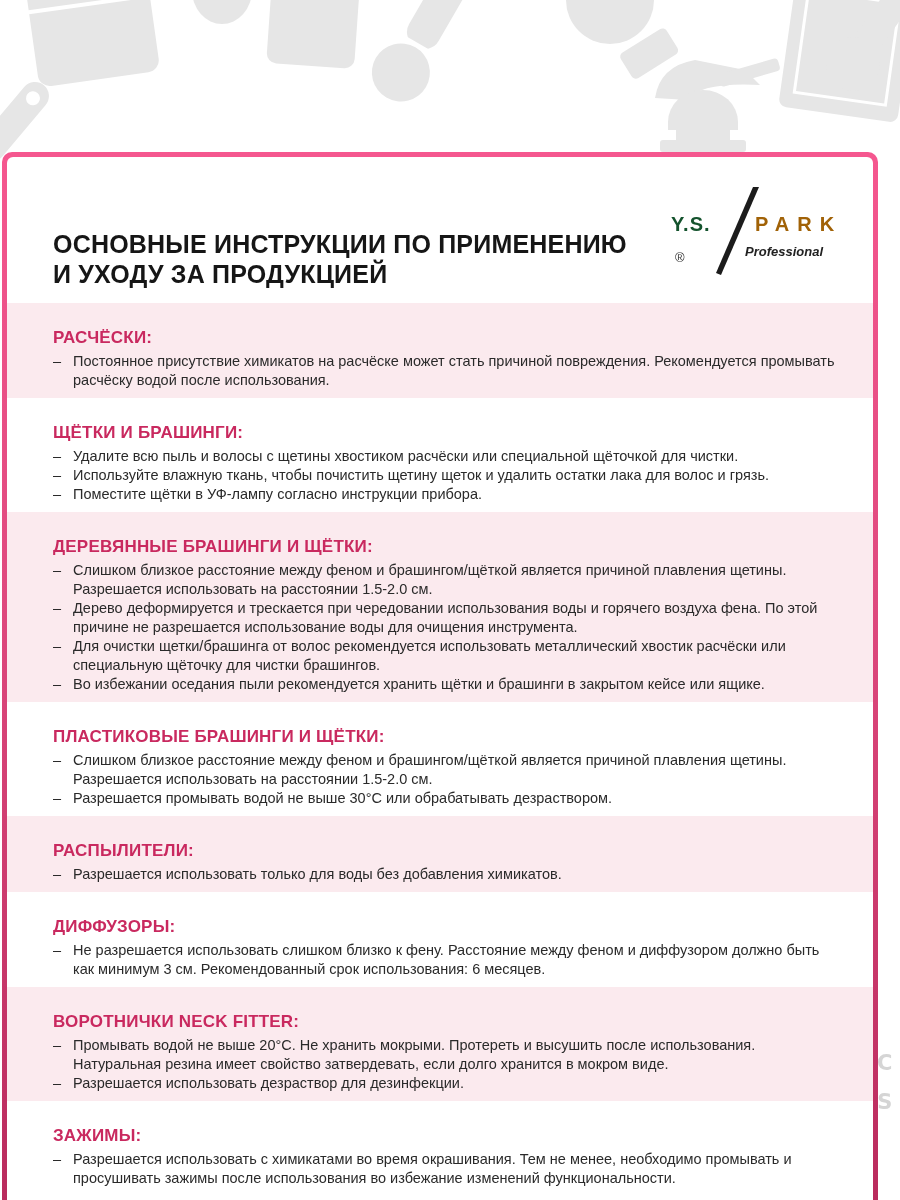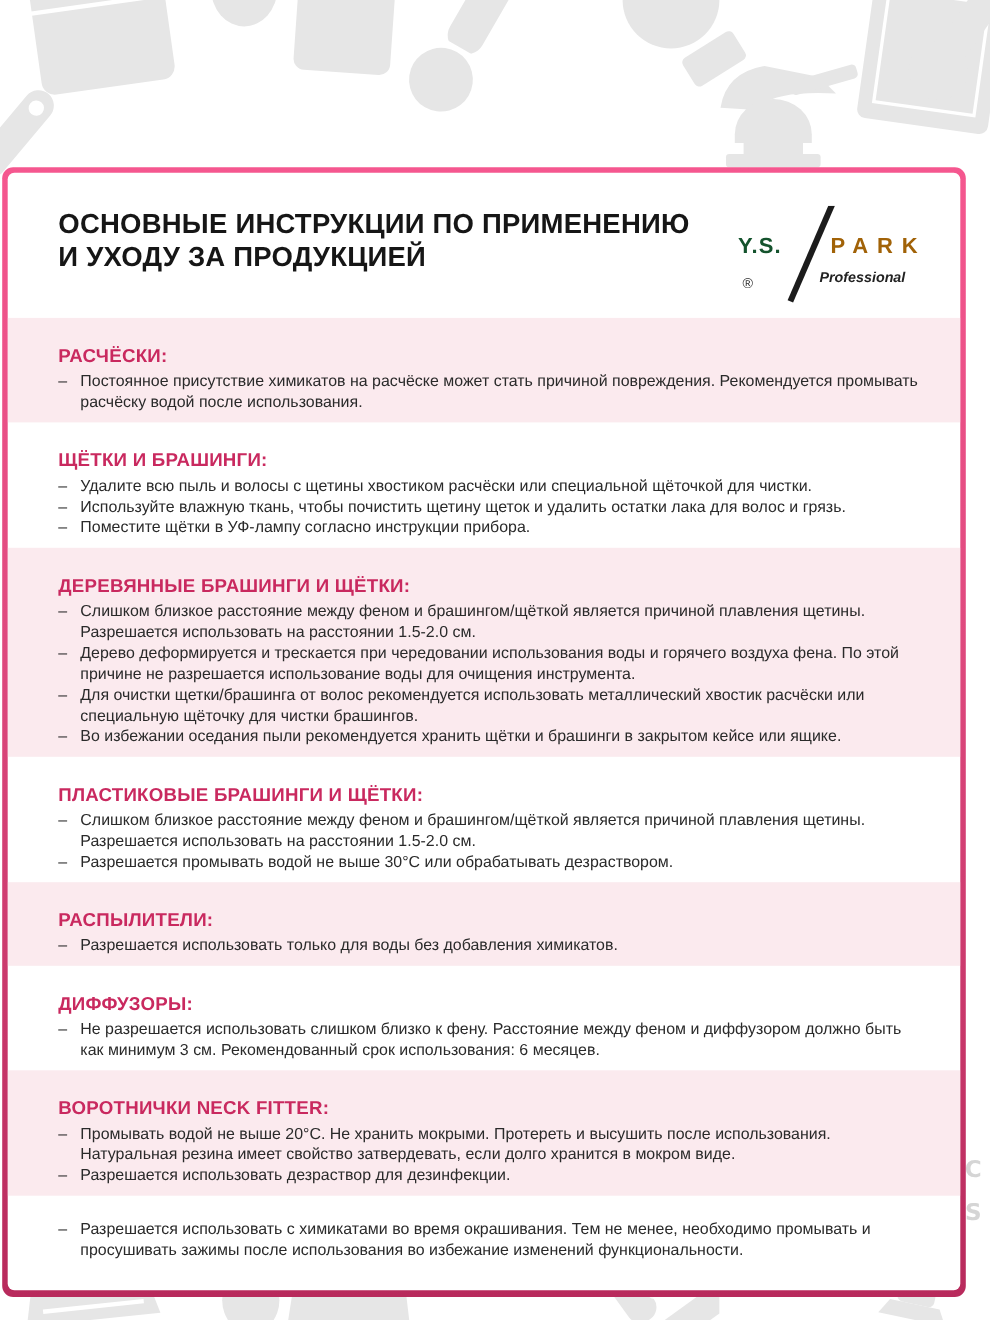--- a/index.html
+++ b/index.html
@@ -22,21 +22,21 @@
     letter-spacing:4.5px;color:#d5d5d5;line-height:39px;
   }
   
   .card{
     position:absolute;left:2px;top:152px;width:876px;box-sizing:border-box;
     padding:5px 5px 6px 5px;border-radius:10px;z-index:2;
     background:linear-gradient(180deg,#f5578f 0%,#e04a7f 40%,#b82a5c 100%);
   }
   .card-inner{background:#ffffff;border-radius:6px;overflow:hidden;padding-bottom:18px;}
   .card-header{display:flex;justify-content:space-between;align-items:flex-start;padding:32px 34px 14px 46px;}
-  .title{font-size:25px;font-weight:bold;color:#161616;line-height:30px;letter-spacing:0.2px;}
+  .title{font-size:25px;font-weight:bold;color:#161616;line-height:30px;letter-spacing:0.2px;margin-top:40px;}
   .title div{white-space:nowrap;}
   
   .logo{position:relative;width:172px;height:88px;flex-shrink:0;margin-top:-2px;}
   .logo svg{position:absolute;left:0;top:0;width:172px;height:90px;}
   .logo .ys{position:absolute;left:4px;top:26px;font-size:20px;font-weight:bold;letter-spacing:1px;color:#14532d;}
   .logo .park{position:absolute;left:88px;top:26px;font-size:20px;font-weight:bold;letter-spacing:8px;color:#a16207;white-space:nowrap;}
   .logo .prof{position:absolute;right:16px;top:57px;font-size:13px;font-weight:bold;font-style:italic;color:#222;}
   .logo .reg{position:absolute;left:8px;top:63px;font-size:13px;color:#333;}
   
   .section{padding:22px 38px 8px 46px;}
@@ -245,20 +245,21 @@
               <span class="btext">Промывать водой не выше 20°C. Не хранить мокрыми. Протереть и высушить после использования. Натуральная резина имеет свойство затвердевать, если долго хранится в мокром виде.</span>
             </div>
             <div class="bullet">
               <span class="dash">–</span>
               <span class="btext">Разрешается использовать дезраствор для дезинфекции.</span>
             </div>
           </div>
   </section>
 
   <section class="section">
+    <h2>ЗАЖИМЫ:</h2>
     <div class="bullets">
             <div class="bullet">
               <span class="dash">–</span>
               <span class="btext">Разрешается использовать с химикатами во время окрашивания. Тем не менее, необходимо промывать и просушивать зажимы после использования во избежание изменений функциональности.</span>
             </div>
           </div>
   </section>
 </div>
 
   </div>

